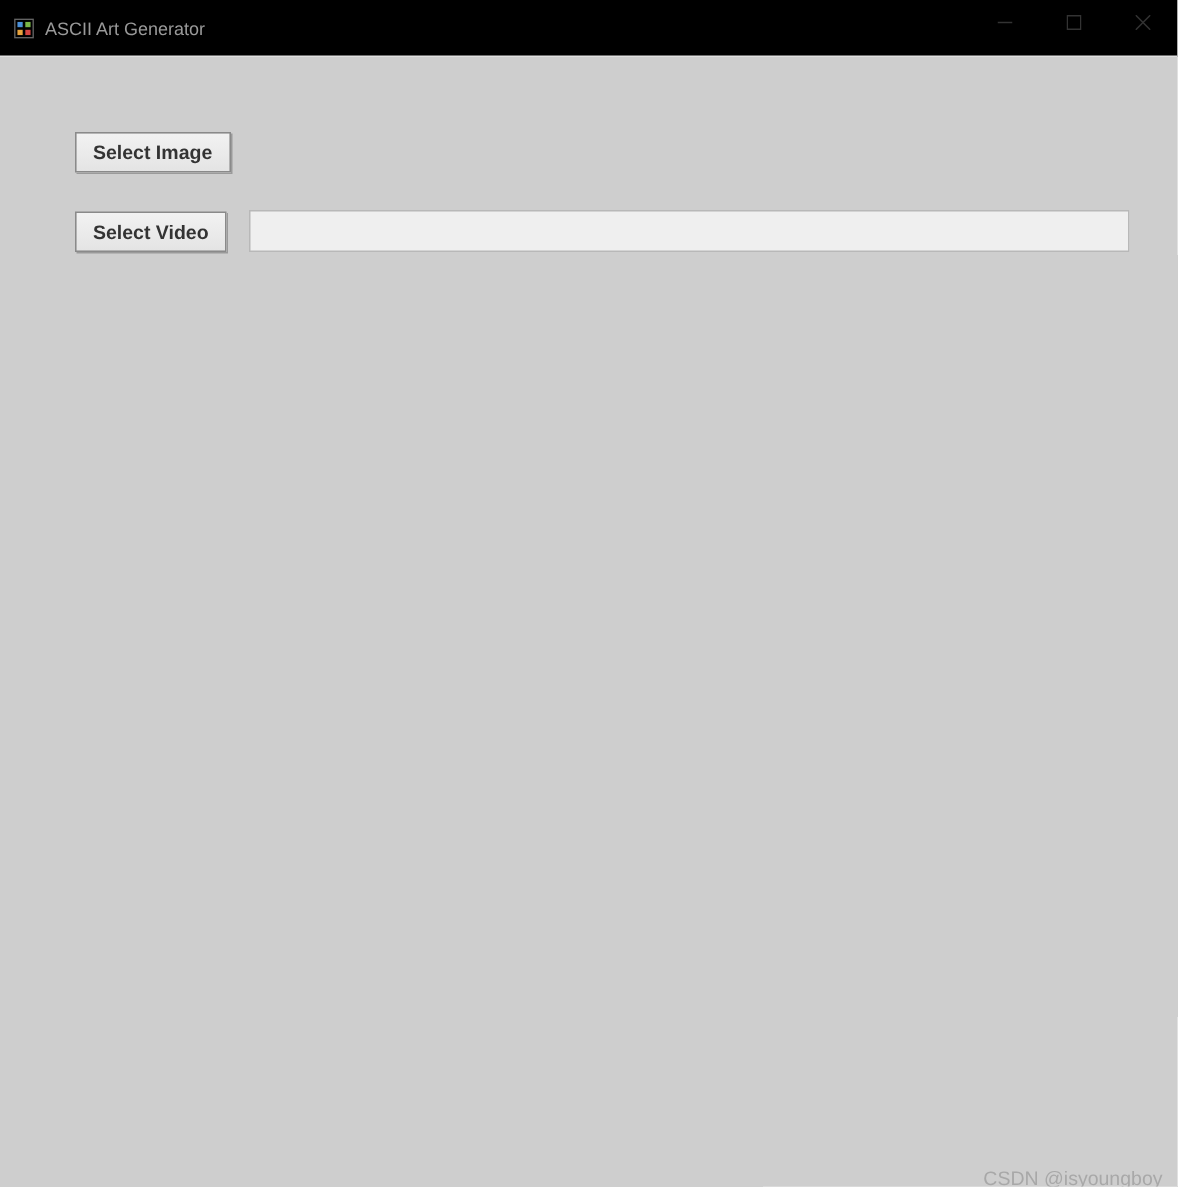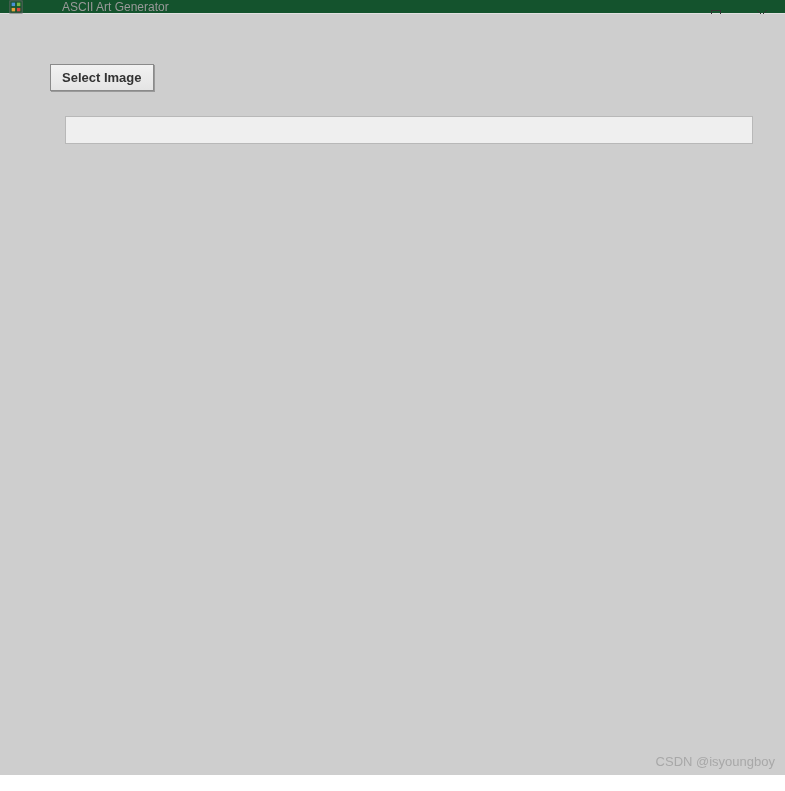--- a/index.html
+++ b/index.html
@@ -11,28 +11,27 @@
     body {
       font-family: "Segoe UI", "Microsoft YaHei", sans-serif;
       background: #ffffff;
       width: 785px;
       height: 791px;
       position: relative;
       overflow: hidden;
     }
     
     .titlebar {
-      height: 14px;
-      background: #14532d;
+      height: 38px;
+      background: #000000;
       border-bottom: 1px solid #e0e0e0;
       display: flex;
       align-items: center;
       padding-left: 8px;
       position: relative;
-      gap: 32px;
     }
     
     .app-icon {
       width: 16px;
       height: 16px;
       margin-right: 6px;
       display: inline-flex;
       align-items: center;
       justify-content: center;
     }
@@ -152,17 +151,18 @@
     </div>
   </div>
 </div>
 
 <div class="client-area">
   <div class="row">
     <button class="btn">Select Image</button>
   </div>
 
   <div class="row">
+    <button class="btn">Select Video</button>
     <div class="progress-bar"></div>
   </div>
 
   <div class="watermark">CSDN @isyoungboy</div>
 </div>
 
 </body></html>

